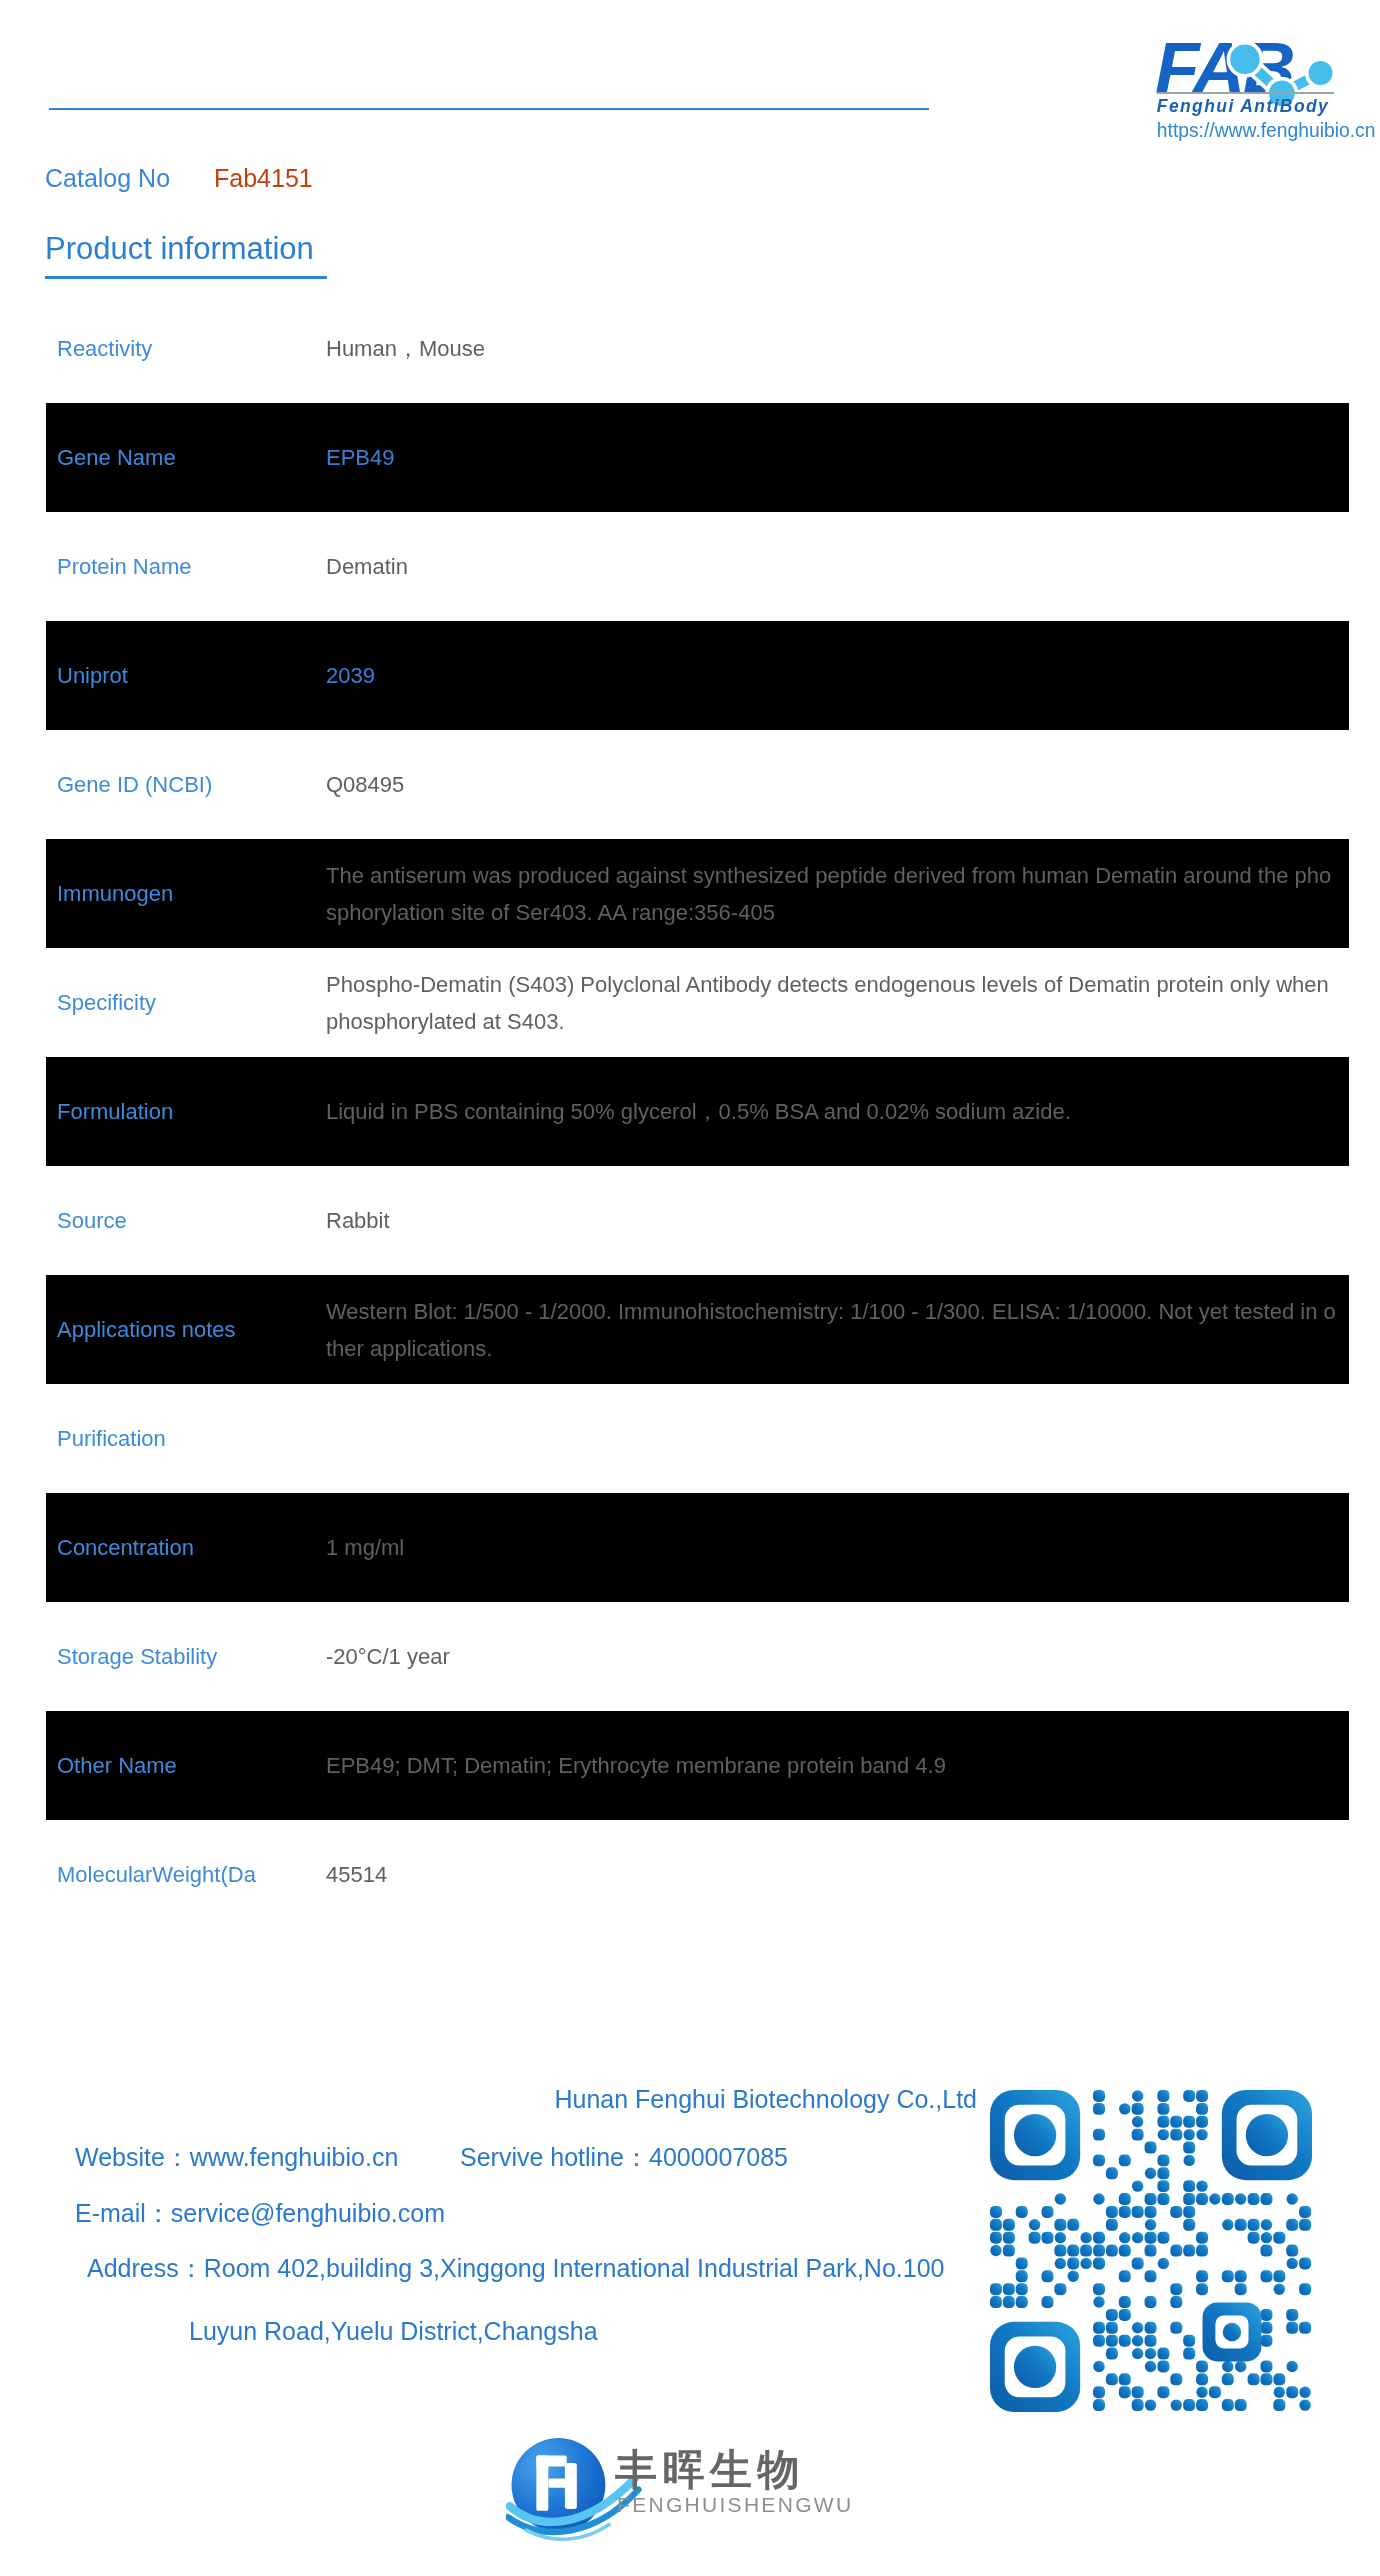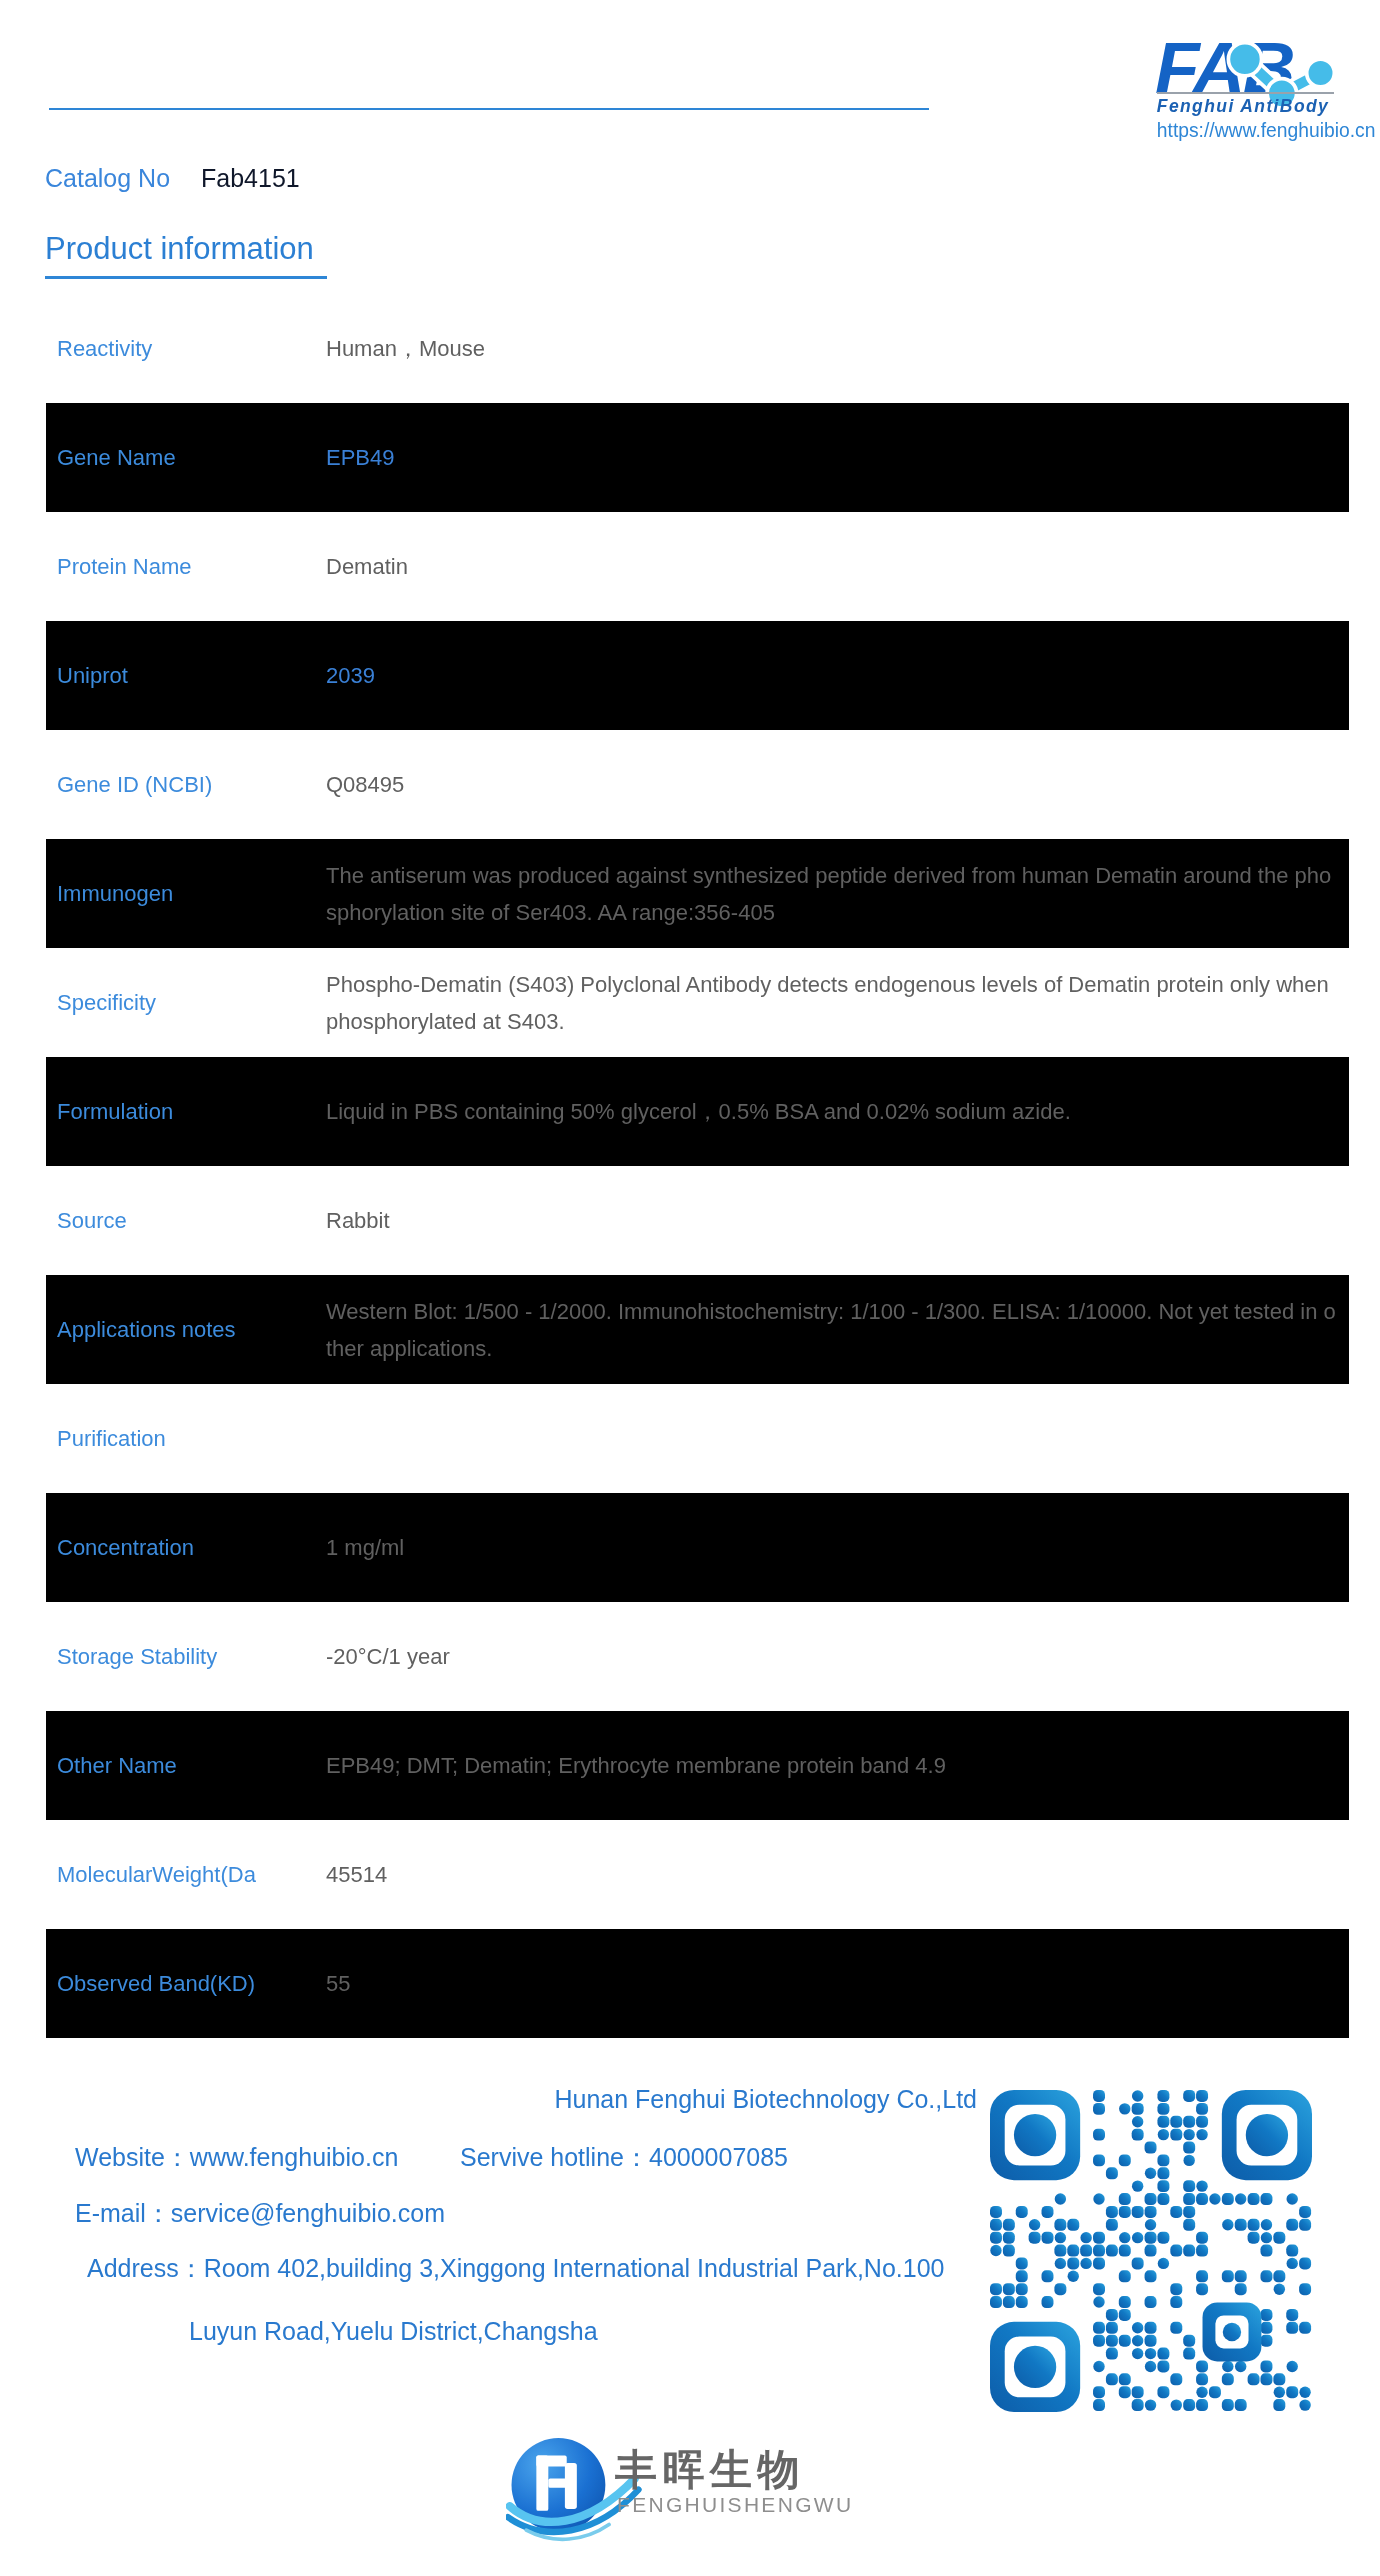--- a/index.html
+++ b/index.html
@@ -14,21 +14,21 @@
   .fab-text{position:absolute;left:0;top:0;font-size:73px;line-height:1;font-weight:800;
             font-style:italic;color:#1463c5;letter-spacing:-2.8px;}
   .molecule{position:absolute;left:66px;top:7.4px;}
   .brand-line{position:absolute;left:1.8px;top:61px;width:177px;height:1.8px;background:#9aa2ab;}
   .brand-sub{position:absolute;left:1.8px;top:65px;font-size:17.5px;font-weight:bold;font-style:italic;
              color:#1b61b3;letter-spacing:1.4px;white-space:nowrap;}
   .brand-url{position:absolute;left:1.8px;top:89px;font-size:19.3px;color:#2e86d6;text-decoration:none;white-space:nowrap;}
 
   .catalog{position:absolute;left:45px;top:164px;font-size:25px;}
   .catalog-label{color:#3a86db;}
-  .catalog-value{color:#0f172a;margin-left:24px;}
+  .catalog-value{color:#c2410c;margin-left:37px;}
 
   .section-heading{position:absolute;left:45px;top:231px;font-size:31px;font-weight:500;color:#2b7fd3;}
   .section-underline{position:absolute;left:45px;top:276px;width:282px;height:2.8px;background:#2e86d6;}
 
   
   .info-table{position:absolute;left:46px;top:294px;width:1303px;}
   .row{display:flex;align-items:center;min-height:109px;background:#ffffff;}
   .row.alt{background:#000000;}
   .row-label{flex:none;width:269px;padding-left:11px;font-size:22px;color:#3c8bdc;}
   .row-value{flex:1;padding-right:11px;font-size:22px;color:#606060;line-height:37px;word-break:break-all;}
@@ -137,24 +137,20 @@
         <span class="row-label">Storage Stability</span>
         <div class="row-value">-20°C/1 year</div>
       </div>
       <div class="row alt">
         <span class="row-label">Other Name</span>
         <div class="row-value">EPB49; DMT; Dematin; Erythrocyte membrane protein band 4.9</div>
       </div>
       <div class="row">
         <span class="row-label">MolecularWeight(Da</span>
         <div class="row-value">45514</div>
-      </div>
-      <div class="row alt">
-        <span class="row-label">Observed Band(KD)</span>
-        <div class="row-value">55</div>
       </div>
     </div>
 
   <div class="f-line f-company">Hunan Fenghui Biotechnology Co.,Ltd</div>
   <div class="f-line f-website">
     <span>Website：www.fenghuibio.cn</span>
     <span class="f-hotline">Servive hotline：4000007085</span>
   </div>
   <div class="f-line f-email">E-mail：service@fenghuibio.com</div>
   <div class="f-line f-address">Address：Room 402,building 3,Xinggong International Industrial Park,No.100</div>

